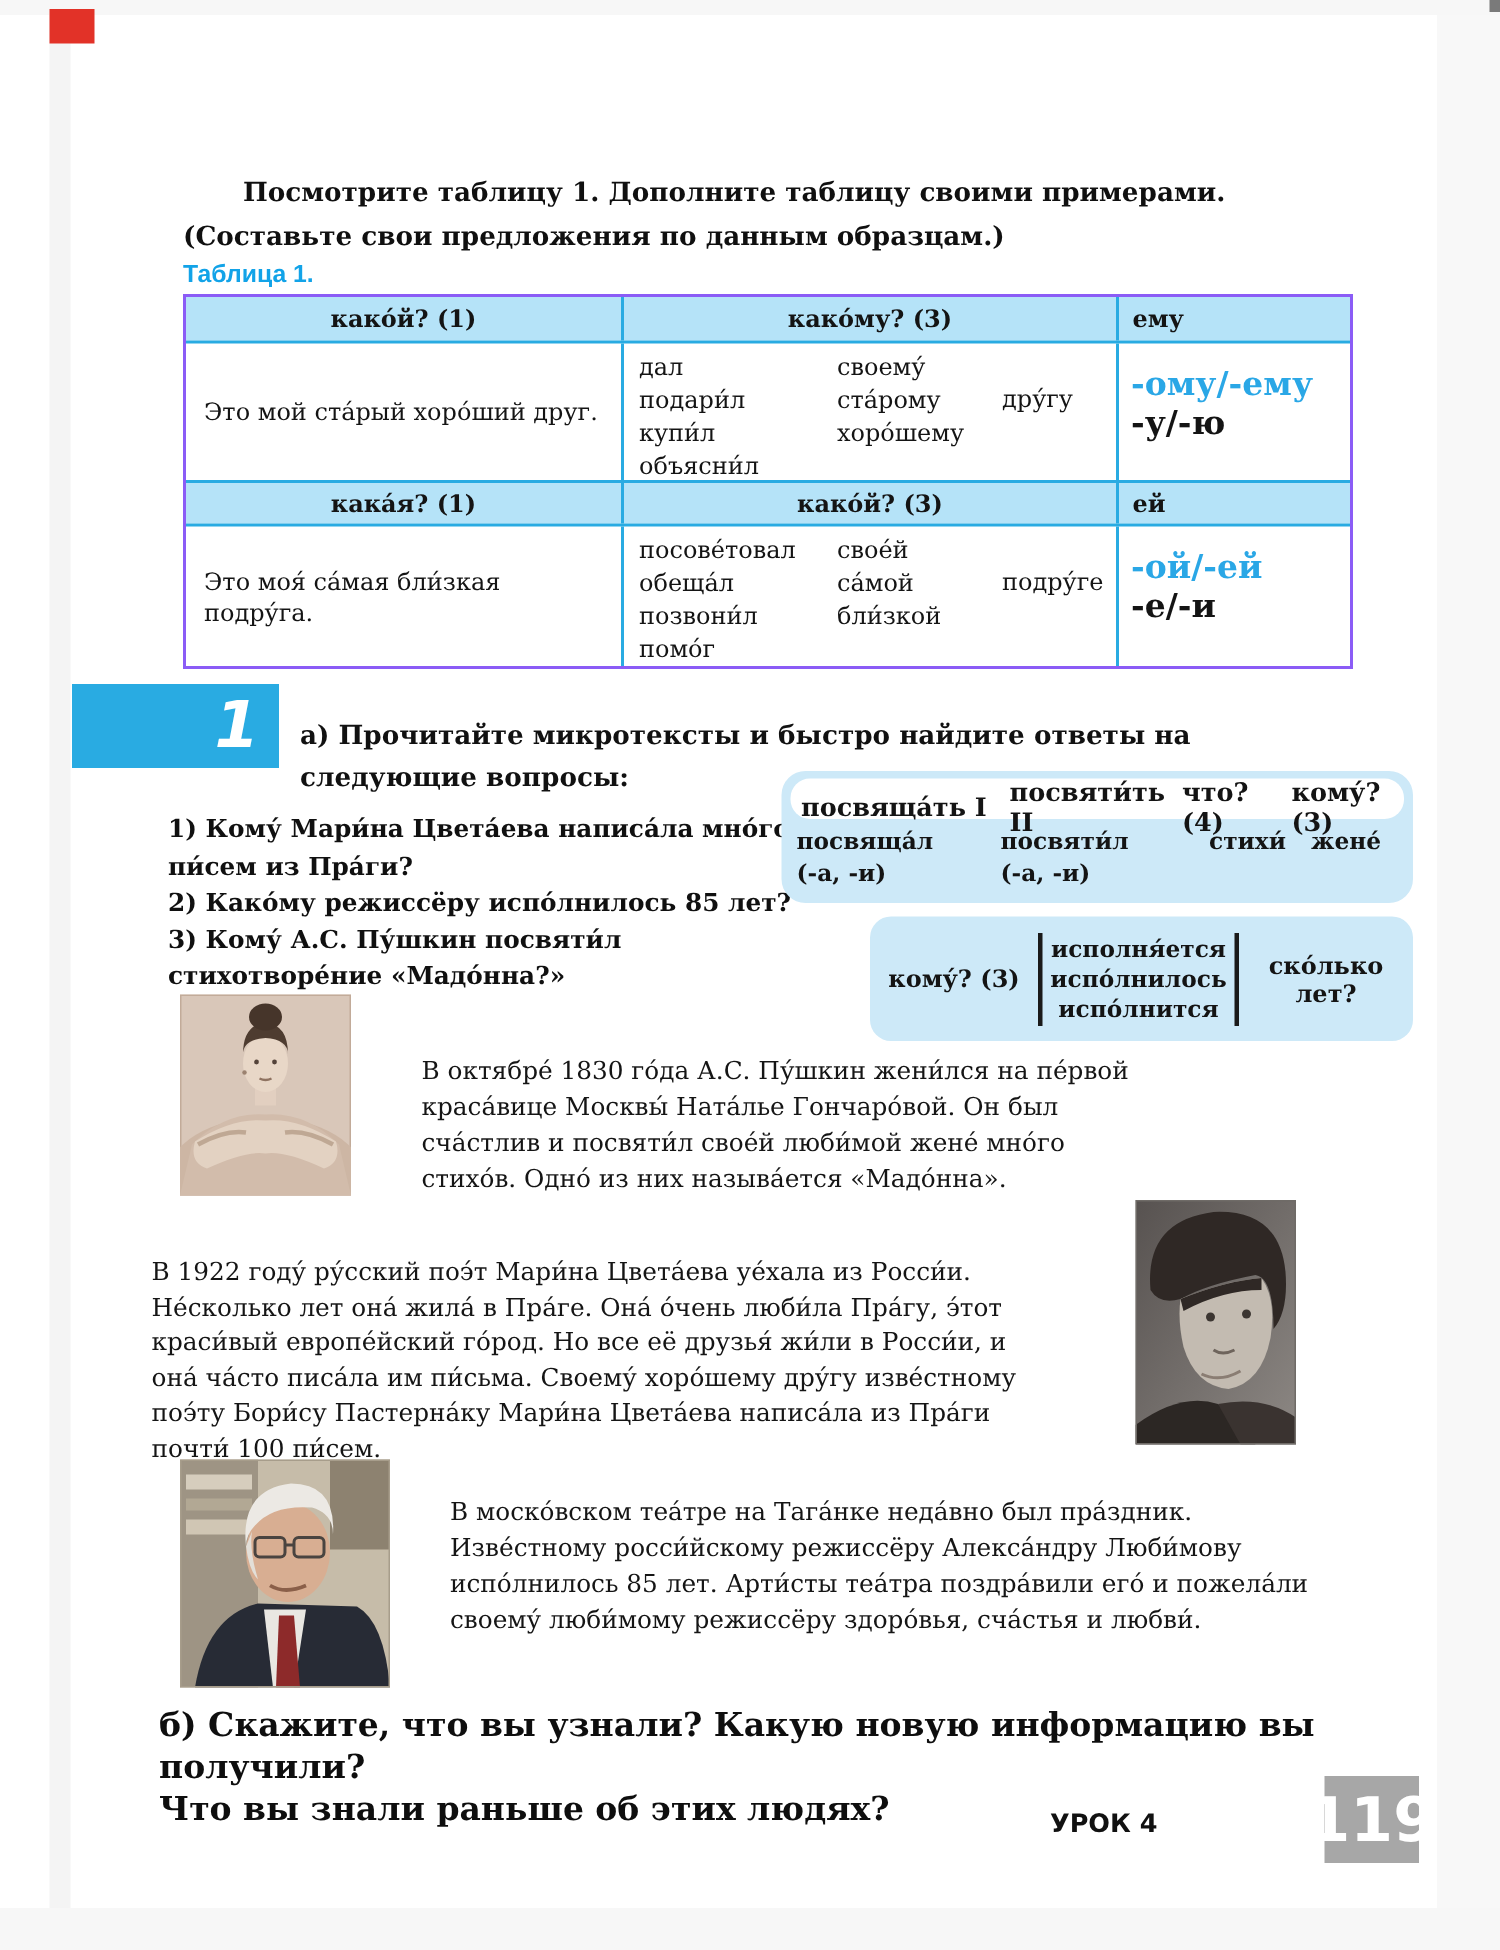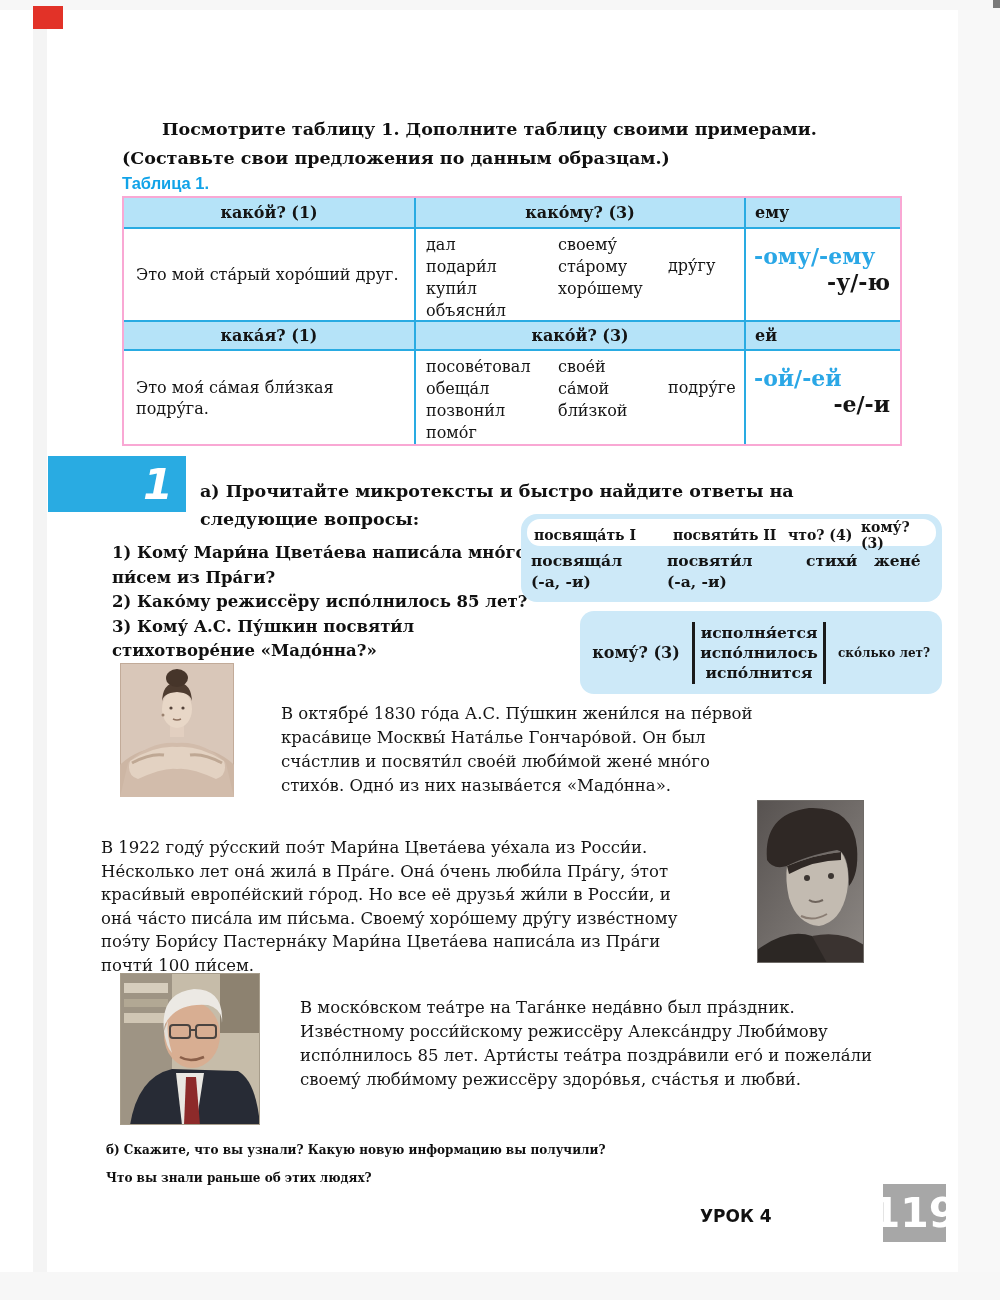--- a/index.html
+++ b/index.html
@@ -11,71 +11,71 @@
   .band-right{position:absolute;left:958px;top:10px;width:42px;height:1262px;background:#f8f8f8;}
   .band-bottom{position:absolute;left:0;top:1272px;width:1000px;height:28px;background:#f7f7f7;}
   .corner-nub{position:absolute;left:993px;top:0;width:7px;height:8px;background:#7a7a7a;}
   .red-marker{position:absolute;left:33px;top:6px;width:30px;height:23px;background:#e23228;}
 
   .intro1{position:absolute;left:122px;top:116px;font-weight:bold;font-size:17.5px;line-height:26px;color:#101010;margin-left:40px;}
   .intro2{position:absolute;left:122px;top:145px;font-weight:bold;font-size:17.5px;line-height:26px;color:#101010;}
   .tlabel{position:absolute;left:122px;top:174px;font-family:Liberation Sans, sans-serif;font-weight:bold;font-size:16.5px;color:#12a3e8;}
 
   
-  .tbl{position:absolute;left:122px;top:196px;width:780px;border:2px solid #f9a8d4;background:#fff;box-sizing:border-box;}
+  .tbl{position:absolute;left:122px;top:196px;width:780px;border:2px solid #8b5cf6;background:#fff;box-sizing:border-box;}
   .tr{display:flex;box-sizing:border-box;}
   .tr + .tr{border-top:2px solid #29abe2;}
   .c{box-sizing:border-box;}
   .c + .c{border-left:2px solid #29abe2;}
   .c1{width:290px;}
   .c2{width:330px;}
   .c3{flex:1;}
   .head{background:#b5e3f8;height:29px;font-weight:bold;font-size:16px;}
   .head .c{display:flex;align-items:center;justify-content:center;height:100%;}
   .head .c3{justify-content:flex-start;padding-left:9px;}
   .bodyrow{height:93px;font-size:16px;}
   .bodyrow.r2{height:95px;}
   .bodyrow .c1{display:flex;align-items:center;padding:4px 8px 4px 12px;line-height:21px;}
   .combo{display:flex;padding:5px 0 16px 10px;}
   .verbs{width:132px;line-height:22px;}
   .adjs{width:110px;line-height:22px;}
   .noun{margin-top:22px;}
   .ends{padding:14px 8px 0 8px;font-weight:bold;font-size:22px;}
   .eb{color:#2aa7e6;}
-  .ek{text-align:right;padding-right:2px;}
+  .ek{text-align:left;padding-right:2px;}
 
   
   .ex-tab{position:absolute;left:48px;top:456px;width:138px;height:56px;background:#29abe2;}
   .ex-num{position:absolute;right:13px;top:3px;color:#fff;font-family:"DejaVu Sans",sans-serif;
           font-weight:bold;font-style:italic;font-size:43px;line-height:50px;}
   .h-a{position:absolute;left:200px;top:477px;font-weight:bold;font-size:17.5px;line-height:28px;color:#111;}
   .qs{position:absolute;left:112px;top:541px;font-weight:bold;font-size:16.5px;line-height:24.5px;color:#101010;}
   .line{display:block;}
 
   
   .gbox1{position:absolute;left:521px;top:514px;width:421px;height:88px;background:#cde9f8;border-radius:16px;}
   .gb1-head{position:absolute;left:6px;top:5px;right:6px;height:27px;background:#fff;border-radius:13px;
             display:grid;grid-template-columns:139px 115px 73px auto;align-items:center;padding-left:7px;
-            font-weight:bold;font-size:14px;box-sizing:border-box;}
+            font-weight:bold;font-size:17px;box-sizing:border-box;}
   .gb1-r2{position:absolute;left:10px;top:37px;right:6px;display:grid;grid-template-columns:136px 139px 68px auto;
           font-weight:bold;font-size:15.5px;}
   .gb1-r3{position:absolute;left:10px;top:58px;right:6px;display:grid;grid-template-columns:136px auto;
           font-weight:bold;font-size:15.5px;}
   .gbox2{position:absolute;left:580px;top:611px;width:362px;height:83px;background:#cde9f8;border-radius:14px;
          display:flex;align-items:center;}
   .g2-left{width:112px;text-align:center;font-weight:bold;font-size:16px;}
   .g2-bar{width:3px;height:62px;background:#1a1a1a;}
   .g2-mid{width:128px;text-align:center;font-weight:bold;font-size:15.5px;line-height:20px;}
-  .g2-right{flex:1;text-align:center;font-weight:bold;font-size:12px;}
+  .g2-right{flex:1;text-align:center;font-weight:bold;font-size:16px;}
 
   .para{position:absolute;font-size:16.5px;line-height:24px;color:#151515;}
   .p-pushkin{left:281px;top:702px;width:500px;}
   .p-tsvetaeva{left:101px;top:836px;width:600px;line-height:23.5px;}
   .p-lyubimov{left:300px;top:996px;width:640px;}
-  .h-b{position:absolute;left:106px;top:1136px;font-weight:bold;font-size:12px;line-height:28px;color:#0e0e0e;}
+  .h-b{position:absolute;left:106px;top:1136px;font-weight:bold;font-size:22px;line-height:28px;color:#0e0e0e;}
 
   .photo{position:absolute;}
   .ph-goncharova{left:120px;top:663px;width:114px;height:134px;}
   .ph-tsvetaeva{left:757px;top:800px;width:107px;height:163px;}
   .ph-lyubimov{left:120px;top:973px;width:140px;height:152px;}
 
   .footer-lesson{position:absolute;left:700px;top:1206px;width:168px;text-align:left;
                  font-family:"DejaVu Sans",sans-serif;font-weight:bold;font-size:17px;color:#111;}
   .footer-page{position:absolute;left:883px;top:1184px;width:63px;height:58px;background:#a7a7a7;
                display:flex;align-items:center;justify-content:center;color:#fff;

